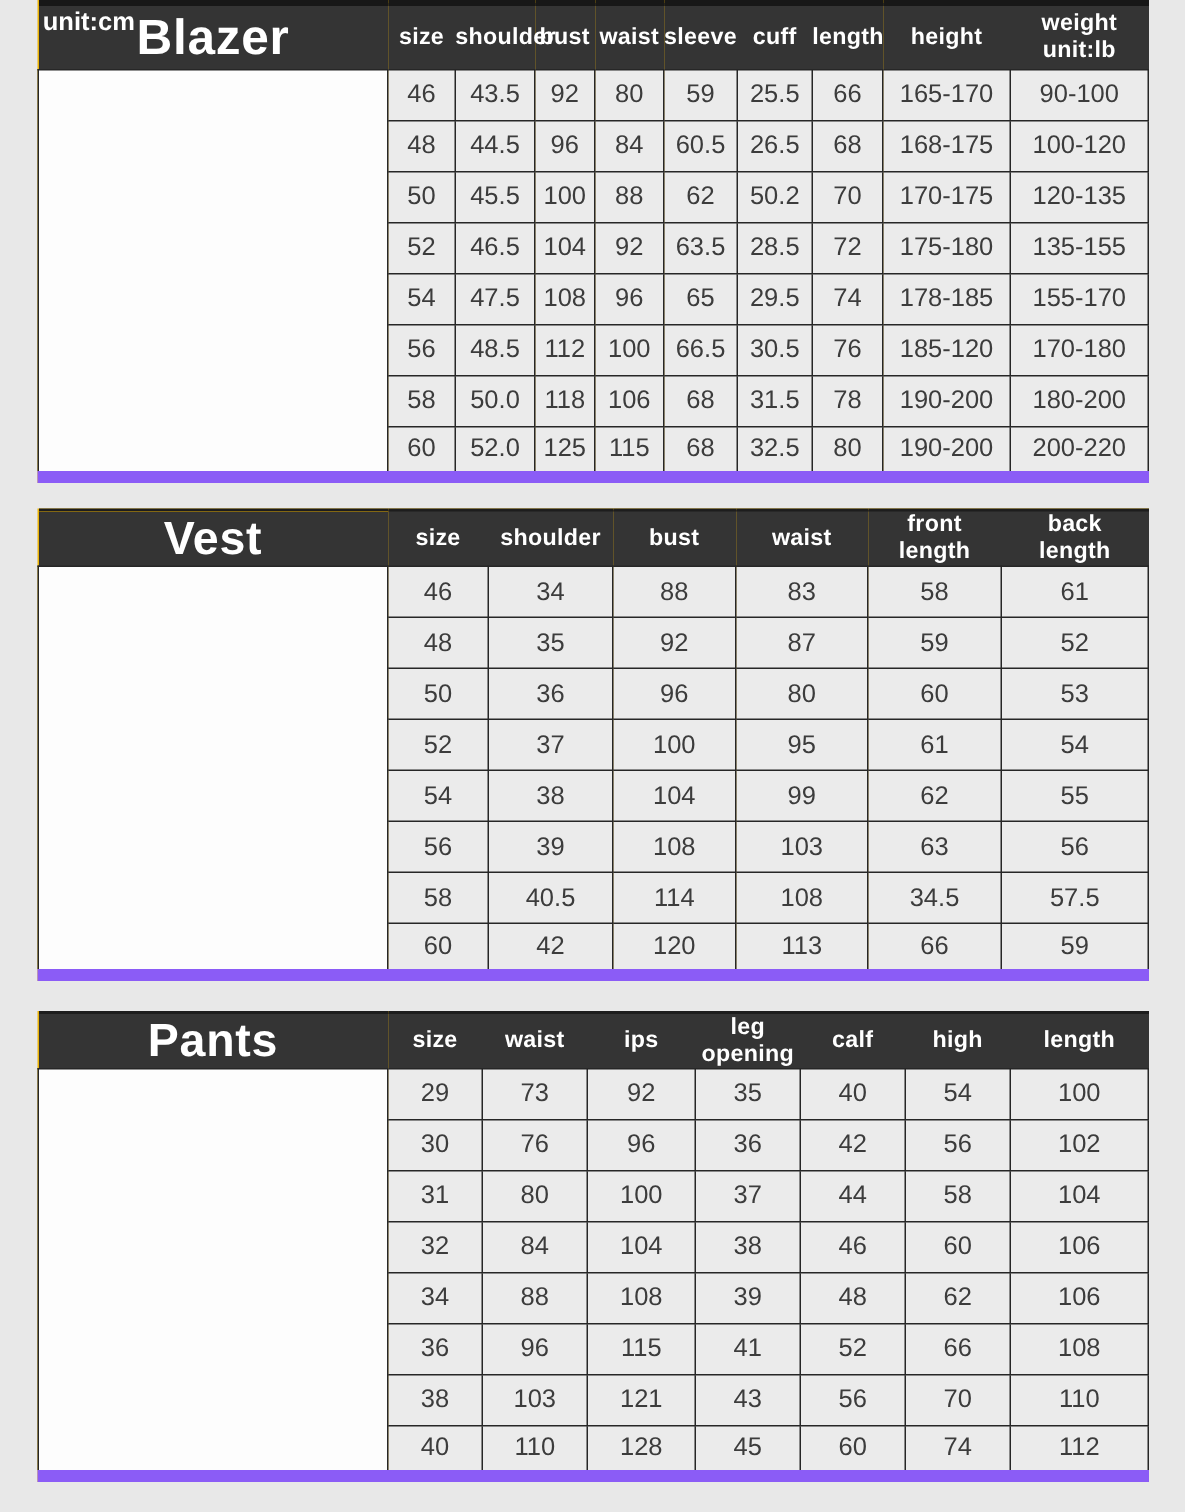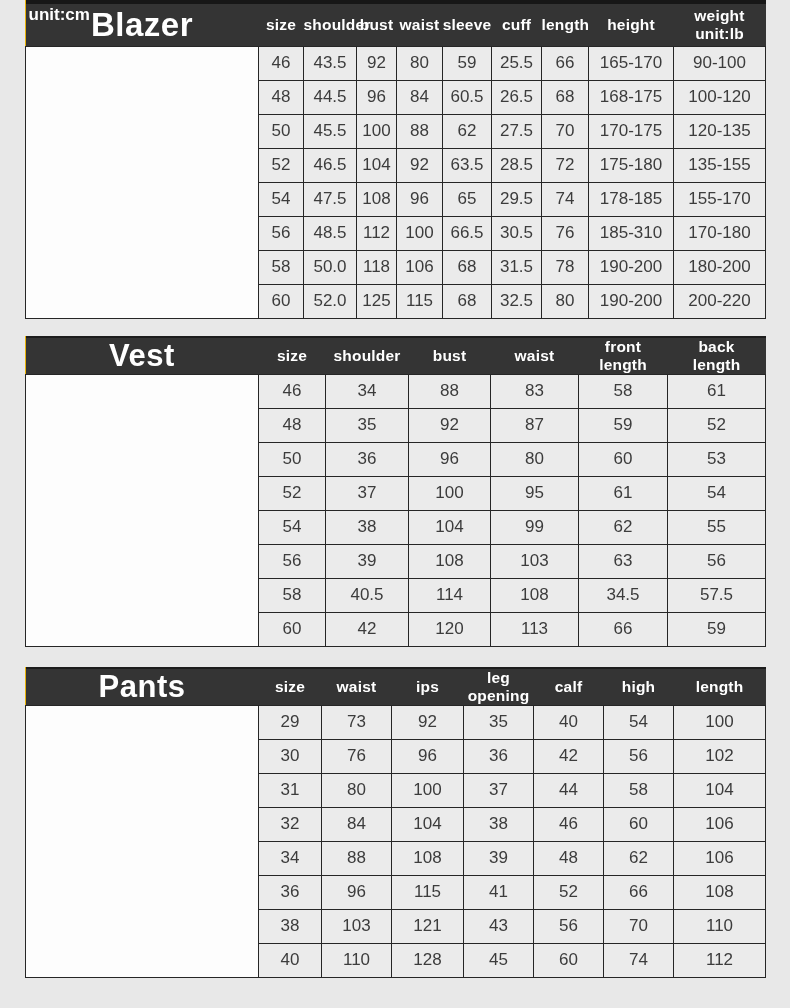--- a/index.html
+++ b/index.html
@@ -8,21 +8,21 @@
     background: #e8e8e8;
     font-family: "Liberation Sans", sans-serif;
     overflow: hidden;
   }
   .wrap { padding: 0 25px; width: 790px; }
 
   table.chart {
     border-collapse: collapse;
     table-layout: fixed;
     width: 740px;
-    border-bottom: 1px solid #8b5cf6;
+    border-bottom: 8px solid #8b5cf6;
     background: #eab308;
   }
   .t0 { border-top: 4px solid #171717; }
   .t1 { border-top: 2px solid #1d1d1d; margin-top: 17px; }
   .t2 { border-top: 2px solid #1d1d1d; margin-top: 20px; }
 
   thead tr { background: #343434; }
   .t0 thead tr { height: 44px; }
   .t1 thead tr { height: 37px; }
   .t2 thead tr { height: 32px; }
@@ -129,21 +129,21 @@
           <td class="cell">68</td>
           <td class="cell">168-175</td>
           <td class="cell">100-120</td>
         </tr>
         <tr>
           <td class="cell">50</td>
           <td class="cell">45.5</td>
           <td class="cell">100</td>
           <td class="cell">88</td>
           <td class="cell">62</td>
-          <td class="cell">27.5</td>
+          <td class="cell">50.2</td>
           <td class="cell">70</td>
           <td class="cell">170-175</td>
           <td class="cell">120-135</td>
         </tr>
         <tr>
           <td class="cell">52</td>
           <td class="cell">46.5</td>
           <td class="cell">104</td>
           <td class="cell">92</td>
           <td class="cell">63.5</td>
@@ -164,21 +164,21 @@
           <td class="cell">155-170</td>
         </tr>
         <tr>
           <td class="cell">56</td>
           <td class="cell">48.5</td>
           <td class="cell">112</td>
           <td class="cell">100</td>
           <td class="cell">66.5</td>
           <td class="cell">30.5</td>
           <td class="cell">76</td>
-          <td class="cell">185-310</td>
+          <td class="cell">185-120</td>
           <td class="cell">170-180</td>
         </tr>
         <tr>
           <td class="cell">58</td>
           <td class="cell">50.0</td>
           <td class="cell">118</td>
           <td class="cell">106</td>
           <td class="cell">68</td>
           <td class="cell">31.5</td>
           <td class="cell">78</td>

